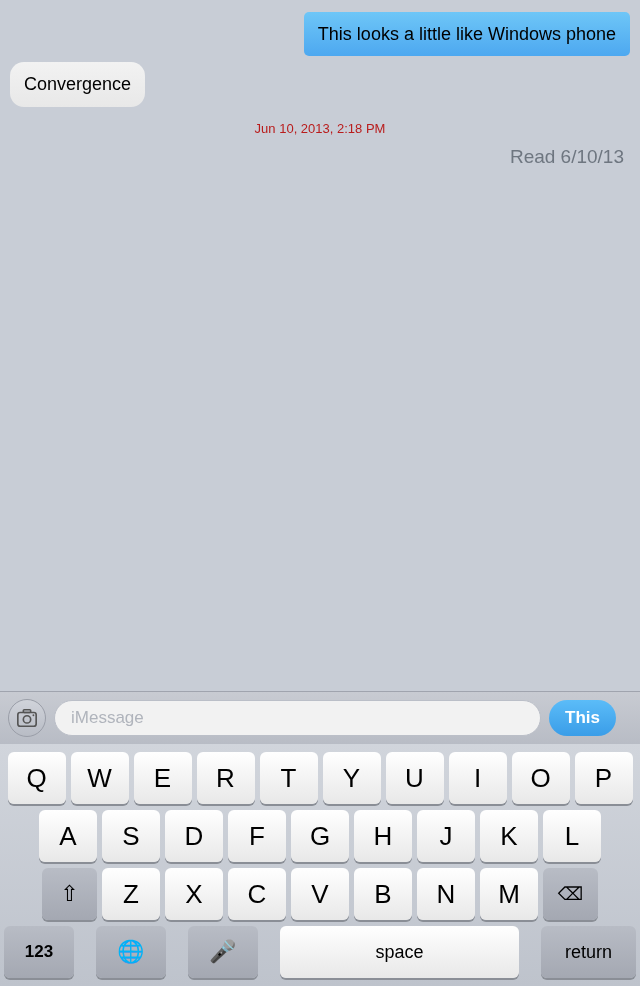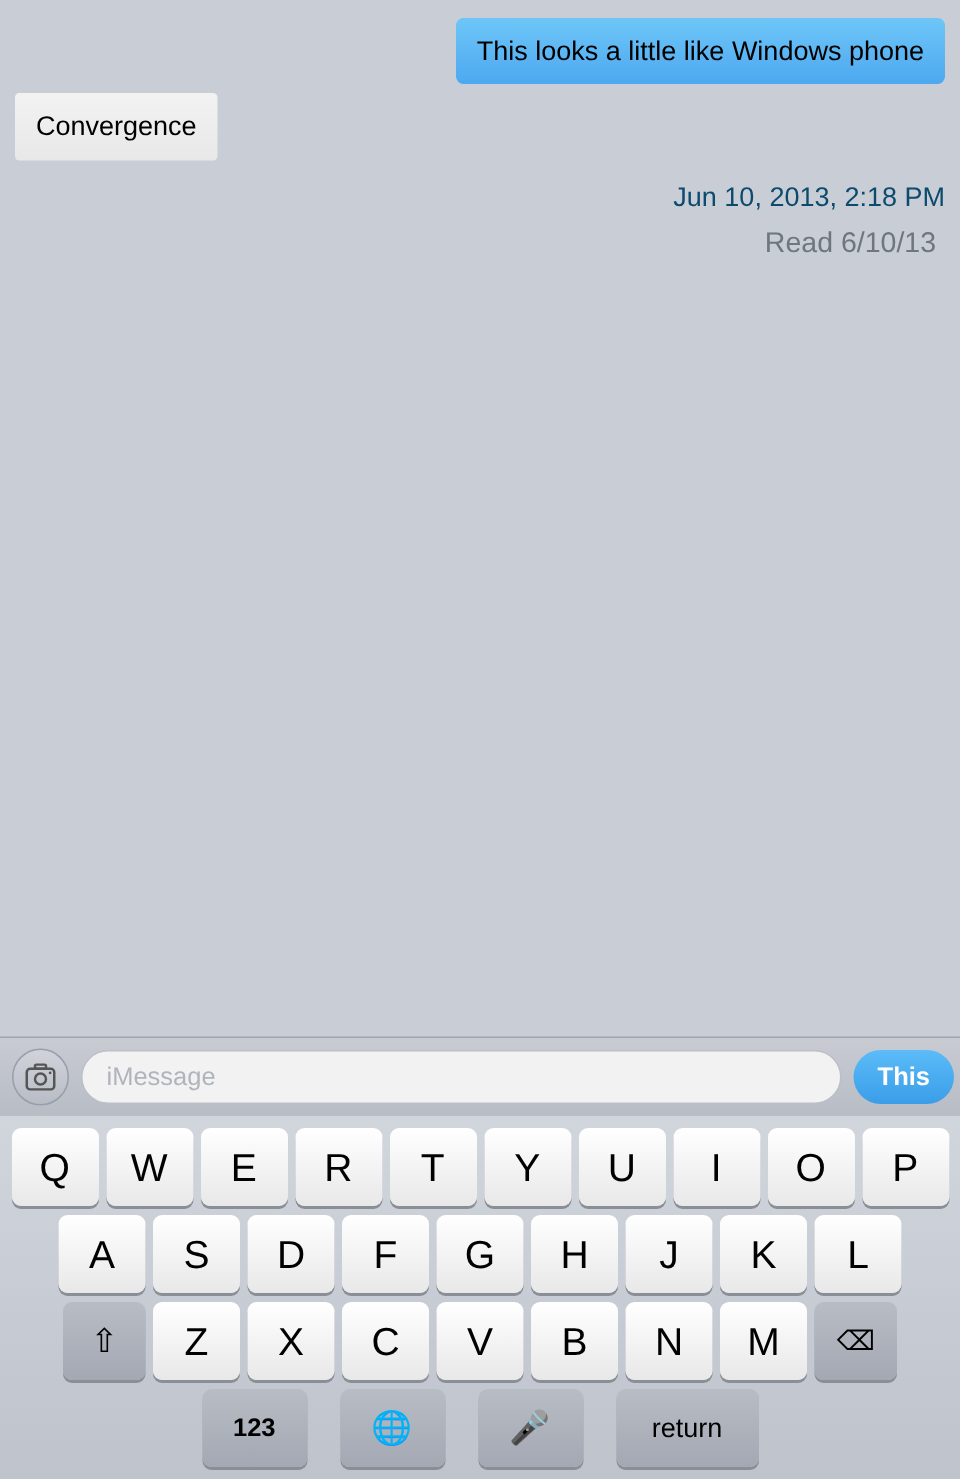--- a/index.html
+++ b/index.html
@@ -39,50 +39,50 @@
       margin-bottom: 6px;
       position: relative;
     }
 
     
     .bubble-in {
       align-self: flex-start;
       background: #ffffff;
       background: linear-gradient(180deg, #f2f2f2 0%, #e8e8e8 100%);
       color: #000;
-      border-radius: 3px;
+      border-radius: 14px;
       padding: 10px 14px;
       max-width: 72%;
       font-size: 18px;
       line-height: 1.35;
       margin-bottom: 6px;
       position: relative;
     }
 
     .timestamp {
-      text-align: right;
-      color: #0c4a6e;
-      font-size: 18px;
+      text-align: center;
+      color: #b91c1c;
+      font-size: 13px;
       margin: 8px 0 8px 0;
     }
 
     .read-receipt {
       text-align: right;
       color: #6e7680;
       font-size: 19px;
       margin-top: 2px;
       margin-bottom: 10px;
       padding-right: 6px;
     }
 
     
     .input-bar {
       background: linear-gradient(180deg, #c8cbd2 0%, #b8bcc5 100%);
       border-top: 1px solid #a0a4ae;
-      padding: 7px 4px 7px 8px;
+      padding: 7px 24px 7px 8px;
       display: flex;
       align-items: center;
       gap: 8px;
     }
 
     .camera-btn {
       width: 38px;
       height: 38px;
       border-radius: 50%;
       background: linear-gradient(180deg, #d0d3da 0%, #b8bcc5 100%);
@@ -307,15 +307,16 @@
     <button class="key">B</button>
     <button class="key">N</button>
     <button class="key">M</button>
     <button class="key key-delete">⌫</button>
   </div>
 
   <div class="bottom-row">
     <button class="key key-123">123</button>
     <button class="key key-globe">🌐</button>
     <button class="key key-mic">🎤</button>
+    <button class="key key-space">space</button>
     <button class="key key-return">return</button>
   </div>
 </div>
 
 </body></html>

